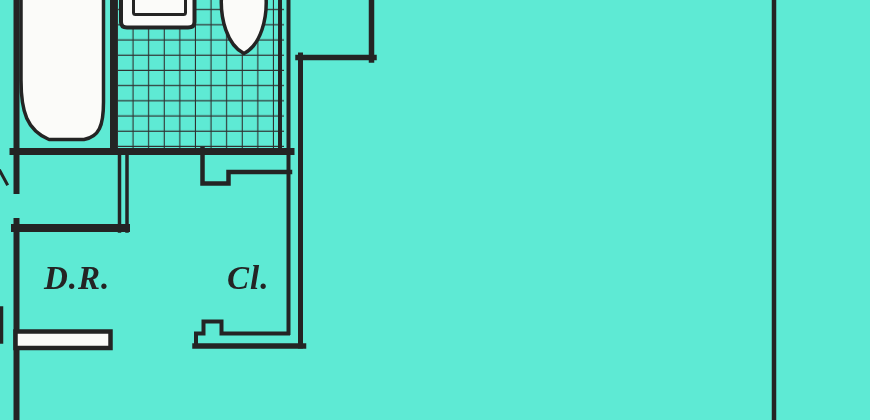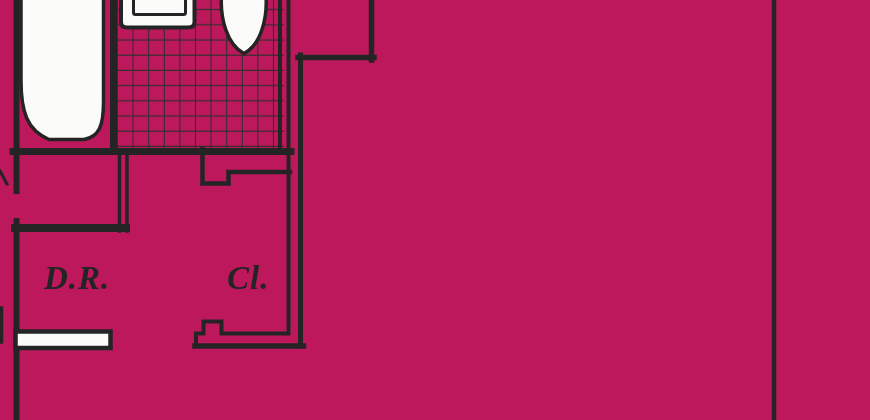--- a/index.html
+++ b/index.html
@@ -6,21 +6,21 @@
     margin: 0;
     padding: 0;
     background: #fbfbf9;
     font-family: "Liberation Serif", serif;
   }
   .plan-wrap {
     width: 870px;
     height: 420px;
     overflow: hidden;
     position: relative;
-    background: #be185d;
+    background: #5eead4;
   }
   svg.plan {
     display: block;
     filter: blur(0.35px);
   }
   text.room-label {
     font-family: "Liberation Serif", "DejaVu Serif", serif;
     font-style: italic;
     font-weight: bold;
     font-size: 33px;

